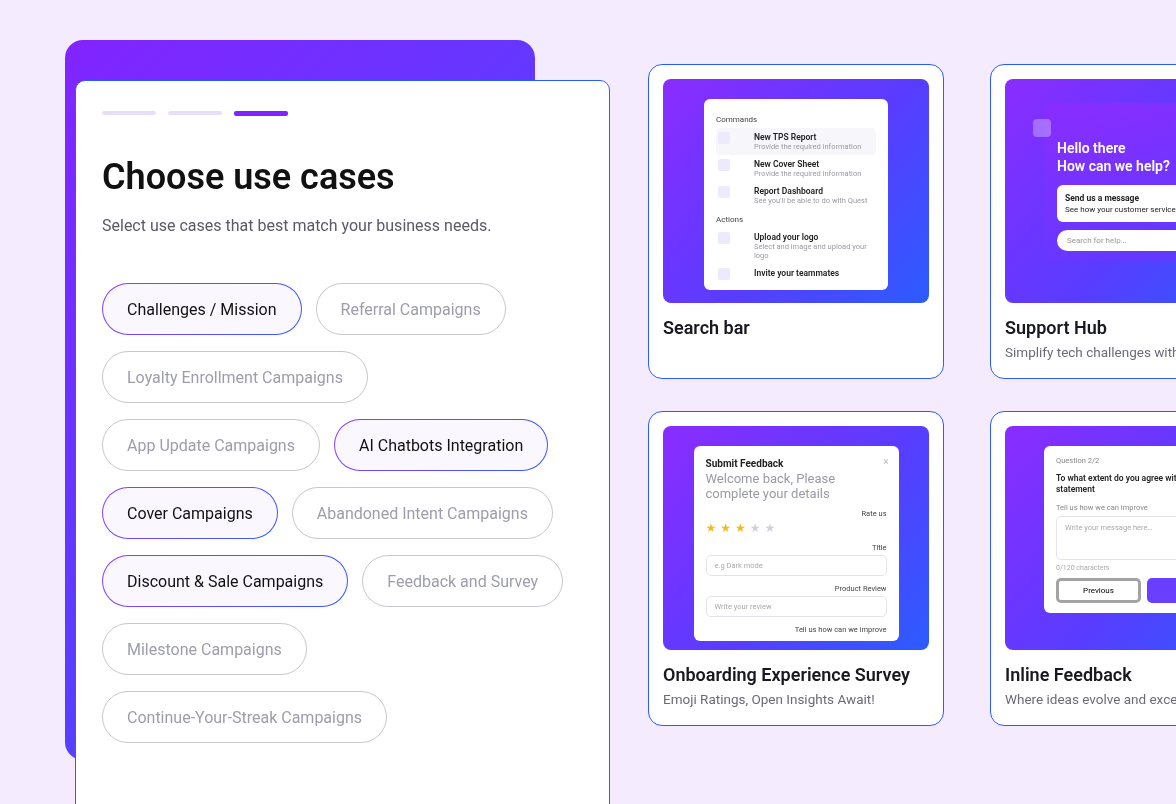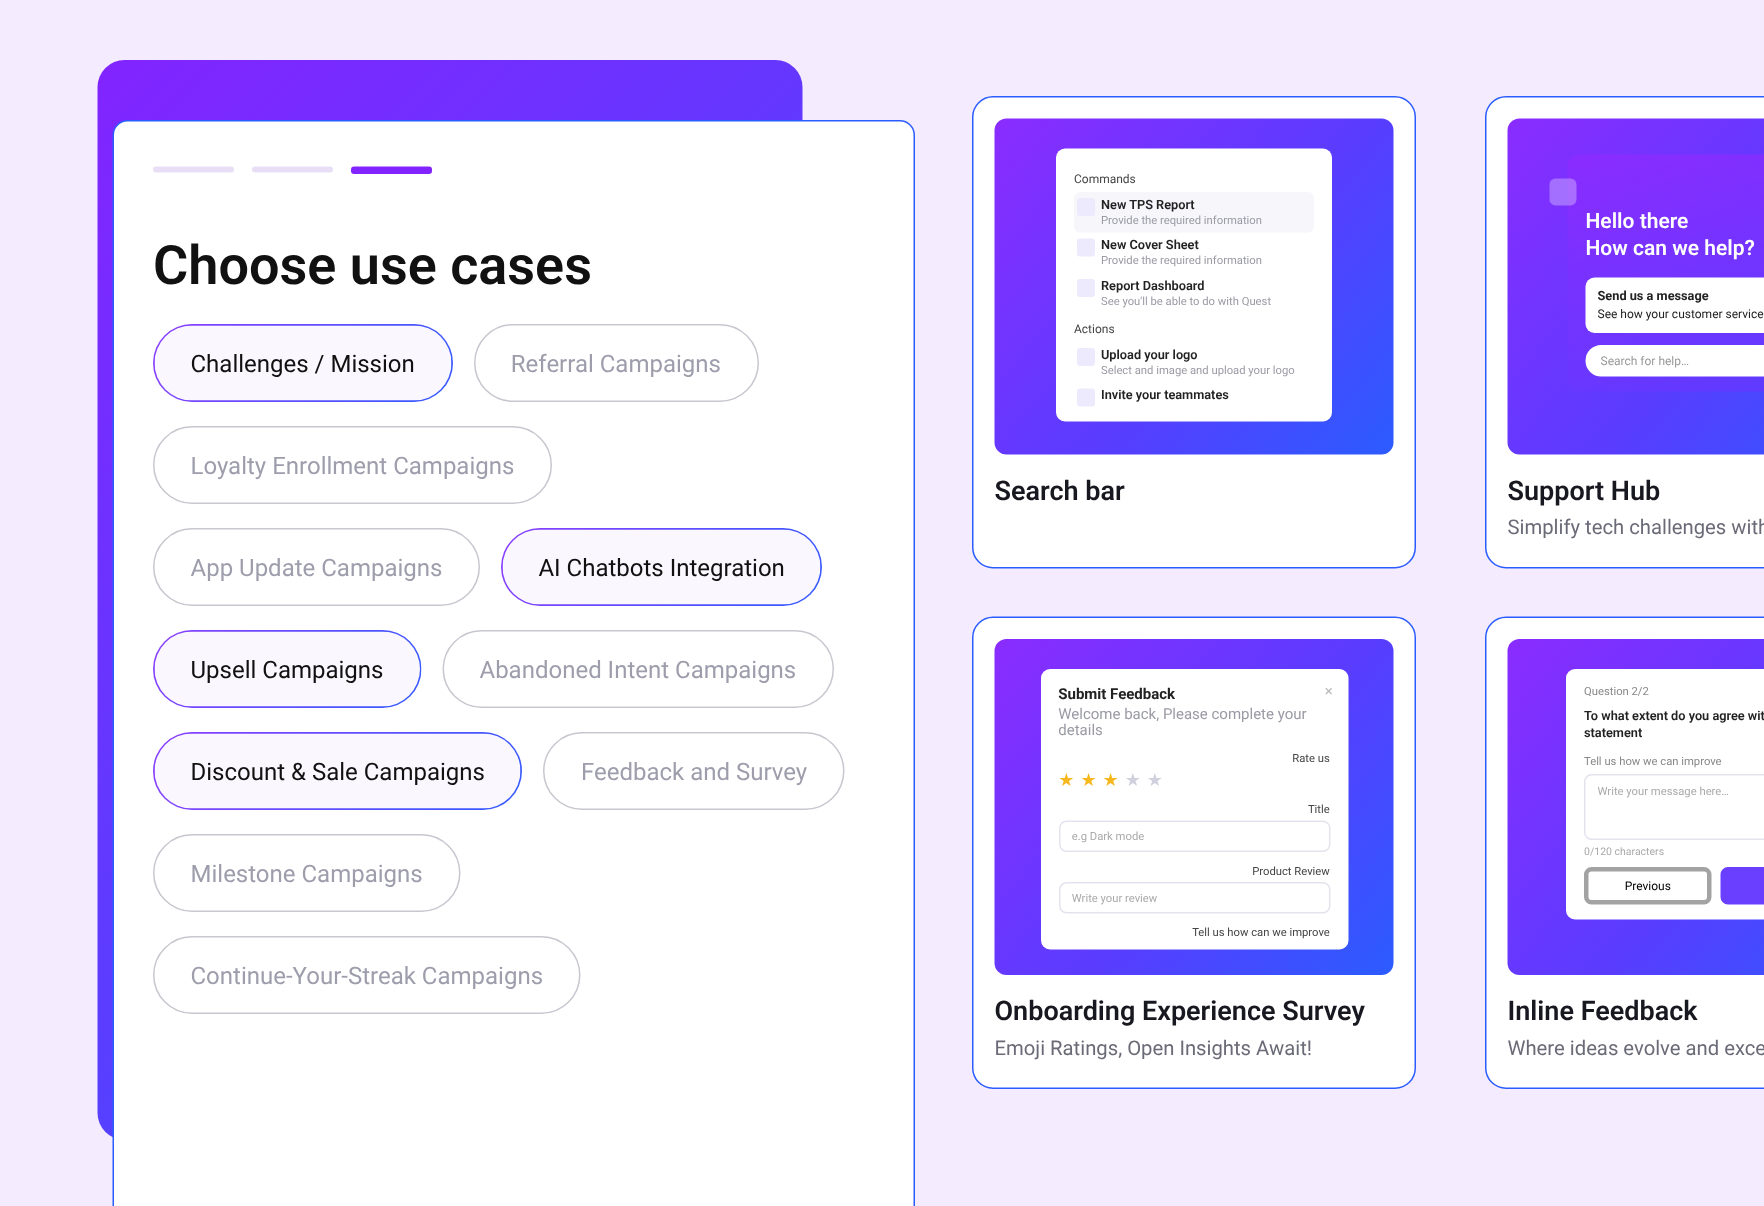--- a/index.html
+++ b/index.html
@@ -108,21 +108,21 @@
   background: #fff;
   border-radius: 6px;
   margin-top: 20px;
   width: 184px;
   padding: 10px 12px 6px 12px;
   font-size: 8px;
   color: #555;
   overflow: hidden;
 }
 .grp-label { font-size: 8px; color: #444; margin: 6px 0 4px; }
-.cmd-item { display: flex; gap: 4px; padding: 4px 2px; }
+.cmd-item { display: flex; gap: 24px; padding: 4px 2px; }
 .cmd-item .box { width: 12px; height: 12px; background: #eeeafd; border-radius: 2px; flex-shrink: 0; }
 .cmd-item .txt b { display: block; font-weight: 600; color: #222; font-size: 8.5px; }
 .cmd-item .txt span { font-size: 7.5px; color: #9a9aa5; }
 .cmd-item.hl { background: #f6f6fb; border-radius: 4px; }
 
 .card-title { font-size: 18px; font-weight: 600; color: #181820; margin-bottom: 6px; }
 .card-sub { font-size: 13.5px; color: #6b6b78; white-space: nowrap; overflow: hidden; }
 
 
 .support-panel {
@@ -154,21 +154,21 @@
   width: 205px;
   background: #fff;
   border-radius: 6px;
   padding: 12px 12px 4px 12px;
   font-size: 8px;
   color: #555;
   position: relative;
 }
 .fb-panel .close { position: absolute; right: 10px; top: 10px; color: #bbb; font-size: 10px; }
 .fb-panel h5 { font-size: 10px; font-weight: 700; color: #222; margin-bottom: 2px; }
-.fb-panel .sub { font-size: 10px; color: #9a9aa5; margin-bottom: 6px; }
+.fb-panel .sub { font-size: 13px; color: #9a9aa5; margin-bottom: 6px; }
 .fb-panel .lbl { font-size: 7.5px; color: #444; margin: 8px 0 3px; text-align: right; }
 .stars { display: flex; gap: 4px; }
 .star { font-size: 12px; color: #d0d0de; }
 .star.on { color: #f7b81f; }
 .fb-input {
   border: 1px solid #e3e3ee; border-radius: 5px; width: 100%;
   padding: 5px 8px; font-size: 7.5px; color: #aaa;
 }
 
 
@@ -198,27 +198,28 @@
 <body>
 
 <div class="left-accent"></div>
 <div class="left-card">
   <div class="progress-row">
     <div class="progress-seg"></div>
     <div class="progress-seg"></div>
     <div class="progress-seg active"></div>
   </div>
   <h1 class="title">Choose use cases</h1>
+  <p class="subtitle">Select use cases that best match your business needs.</p>
   <div class="chips" id="chips">
       <div class="chip selected">Challenges / Mission</div>
       <div class="chip">Referral Campaigns</div>
       <div class="chip">Loyalty Enrollment Campaigns</div>
       <div class="chip">App Update Campaigns</div>
       <div class="chip selected">AI Chatbots Integration</div>
-      <div class="chip selected">Upsell Campaigns</div>
+      <div class="chip selected">Cover Campaigns</div>
       <div class="chip">Abandoned Intent Campaigns</div>
       <div class="chip selected">Discount &amp; Sale Campaigns</div>
       <div class="chip">Feedback and Survey</div>
       <div class="chip">Milestone Campaigns</div>
       <div class="chip">Continue-Your-Streak Campaigns</div>
     </div>
 </div>
 
 <div class="grid">
 

